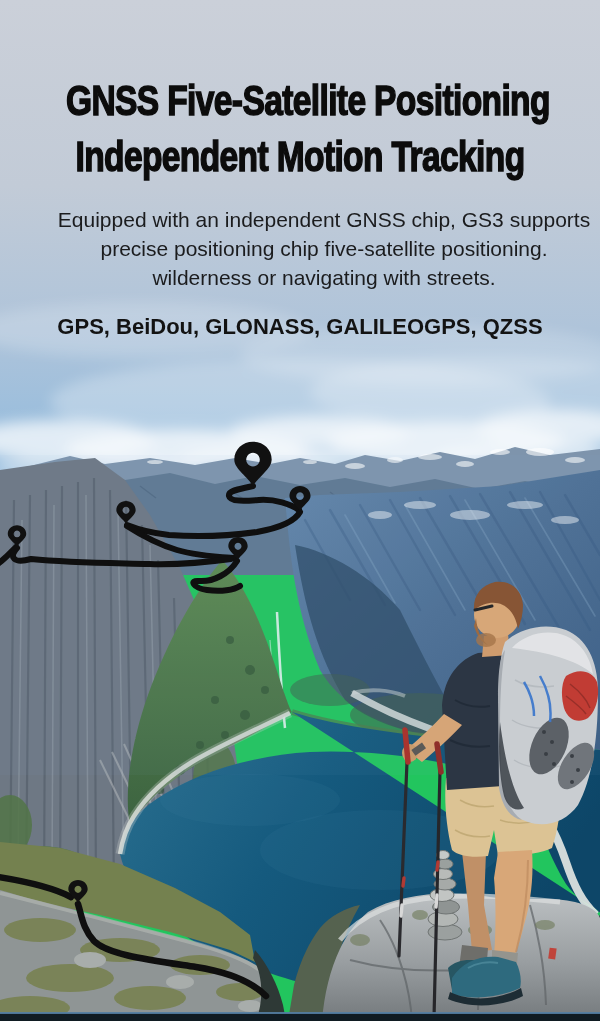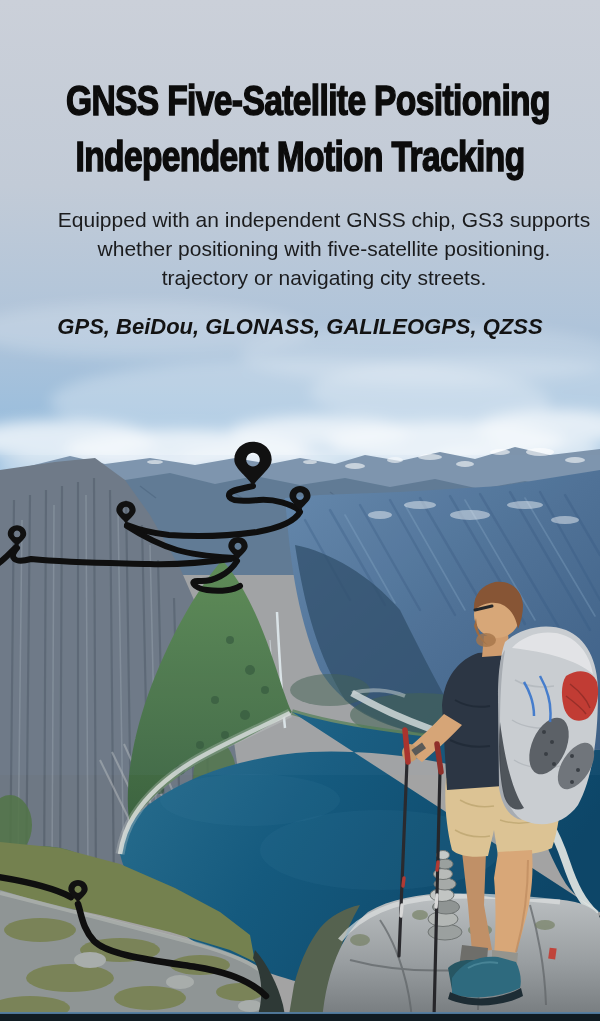--- a/index.html
+++ b/index.html
@@ -1,35 +1,35 @@
 <!DOCTYPE html>
 <html><head>
 <meta charset="utf-8">
 <style>
   html,body{margin:0;padding:0;background:#222;}
   .stage{
     position:relative;width:600px;height:1021px;overflow:hidden;
-    font-family:"Liberation Sans",sans-serif;background:#a3a3a3;
+    font-family:"Liberation Sans",sans-serif;background:#22c55e;
   }
   .stage svg.scene{position:absolute;top:0;left:0;width:600px;height:1021px;display:block;}
   .overlay{position:absolute;top:0;left:0;width:600px;text-align:center;}
   .headline{margin:72px 0 0 0;padding:0;}
   .h-line{
     display:block;font-weight:bold;font-size:43px;line-height:56px;
     letter-spacing:-0.8px;color:#0c0c0c;-webkit-text-stroke:1.5px #0c0c0c;
     transform:scaleX(0.78);transform-origin:50% 50%;white-space:nowrap;
   }
   .desc{margin-top:21px;}
   .d-line{
     display:block;font-size:21px;line-height:29px;font-weight:400;
     color:#1b1c1e;white-space:nowrap;padding-left:48px;
   }
   .sats{
     margin-top:20px;font-size:22px;line-height:30px;font-weight:bold;
-    color:#131313;white-space:nowrap;font-style:italic;
+    color:#131313;white-space:nowrap;
   }
 </style>
 </head>
 <body>
 
 <div class="stage">
 
 <svg class="scene" viewBox="0 0 600 1021" aria-hidden="true">
   <defs>
     <linearGradient id="skyG" x1="0" y1="0" x2="0" y2="1">
@@ -359,19 +359,19 @@
   </g>
 </svg>
 
 <div class="overlay">
   <h1 class="headline">
     <span class="h-line">GNSS Five-Satellite Positioning</span>
     <span class="h-line">Independent Motion Tracking</span>
   </h1>
   <div class="desc">
     <span class="d-line">Equipped with an independent GNSS chip, GS3 supports</span>
-    <span class="d-line">whether positioning with five-satellite positioning.</span>
-    <span class="d-line">trajectory or navigating city streets.</span>
+    <span class="d-line">precise positioning chip five-satellite positioning.</span>
+    <span class="d-line">wilderness or navigating with streets.</span>
   </div>
   <div class="sats">GPS, BeiDou, GLONASS, GALILEOGPS, QZSS</div>
 </div>
 
 </div>
 
 </body></html>

